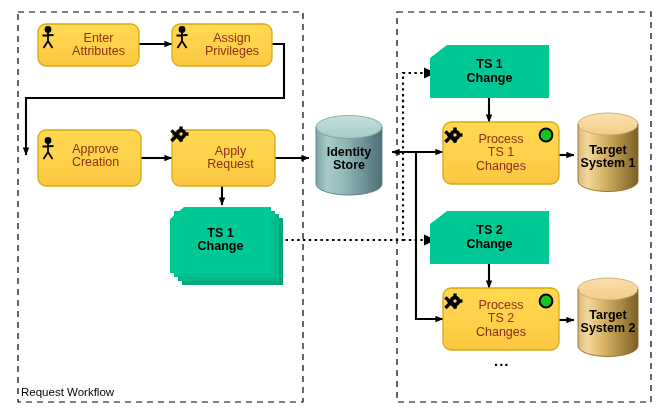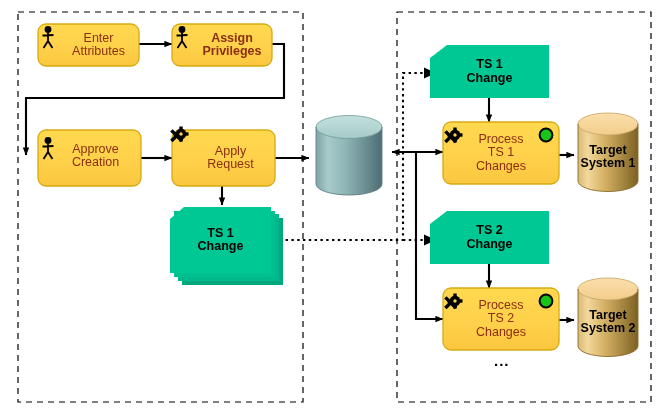--- a/index.html
+++ b/index.html
@@ -237,40 +237,44 @@
 
     <circle cx="546" cy="135" r="6.4" fill="#18c418" stroke="#000000" stroke-width="2"></circle>
     <circle cx="546" cy="301" r="6.4" fill="#18c418" stroke="#000000" stroke-width="2"></circle>
   </svg>
 
   <div class="node" style="left:58px;  top:24px;  width:81px;  height:42px;">
     <span class="task-label">Enter
 Attributes</span>
   </div>
 
-  <div class="node" style="left:192px; top:24px;  width:80px;  height:42px;font-weight:bold;">
+  <div class="node" style="left:192px; top:24px;  width:80px;  height:42px;">
     <span class="task-label">Assign
 Privileges</span>
   </div>
 
   <div class="node" style="left:50px;  top:130px; width:91px;  height:52px;">
     <span class="task-label">Approve
 Creation</span>
   </div>
 
   <div class="node" style="left:186px; top:130px; width:89px;  height:56px;">
     <span class="task-label">Apply
 Request</span>
   </div>
 
   <div class="node" style="left:170px; top:207px; width:101px; height:66px;">
     <span class="doc-label">TS 1
 Change</span>
   </div>
 
+  <div class="node" style="left:316px; top:128px; width:66px; height:62px;">
+    <span class="store-label">Identity
+Store</span>
+  </div>
 
   <div class="node" style="left:430px; top:45px;  width:119px; height:53px;">
     <span class="doc-label">TS 1
 Change</span>
   </div>
 
   <div class="node" style="left:459px; top:122px; width:84px;  height:62px;">
     <span class="task-label">Process
 TS 1
 Changes</span>
@@ -292,15 +296,16 @@
 Changes</span>
   </div>
 
   <div class="node" style="left:578px; top:293px; width:60px;  height:58px;">
     <span class="store-label">Target
 System 2</span>
   </div>
 
   <div class="ellipsis-label" style="left:494px; top:352px;">...</div>
 
+  <div class="group-label" style="left:21px; top:386px;">Request Workflow</div>
 
 
 </div>
 
 </body></html>

